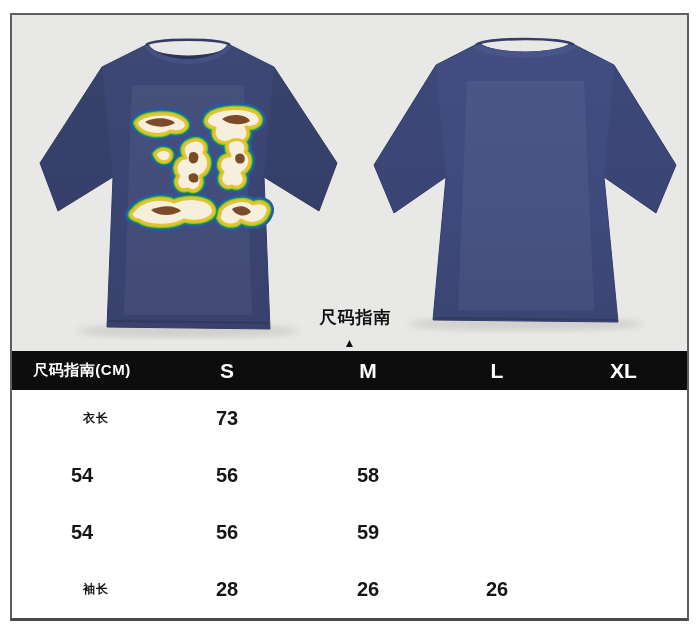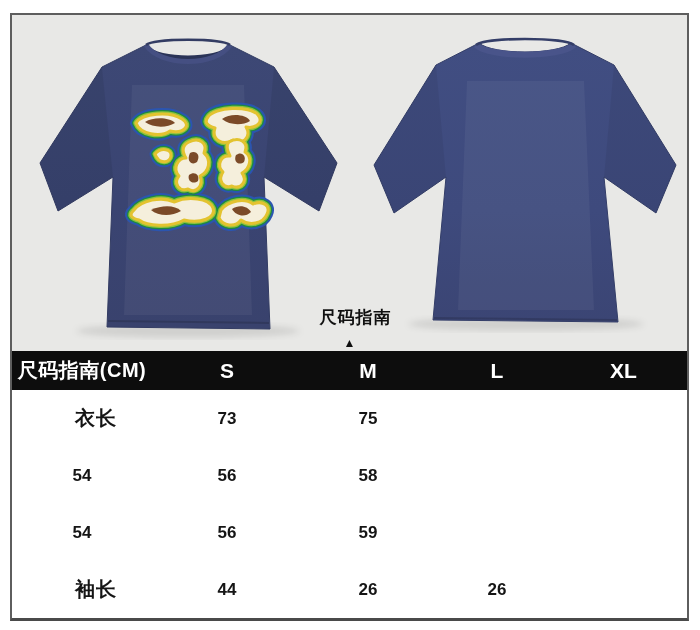--- a/index.html
+++ b/index.html
@@ -29,27 +29,27 @@
     display:grid;grid-template-columns:140px 150px 132px 126px 1fr;
     align-items:center;
   }
   .table-header{
     background:#0d0d0d;height:39px;
   }
   .table-header .cell{
     color:#ffffff;font-weight:bold;font-size:21px;text-align:center;
   }
   .table-header .cell.first{
-    font-size:20px;letter-spacing:0.5px;
+    font-size:15px;letter-spacing:0.5px;
   }
   .size-row{height:57px;background:#ffffff;}
   .size-row .cell{
-    color:#151515;font-weight:bold;font-size:17px;text-align:center;
+    color:#151515;font-weight:bold;font-size:20px;text-align:center;
   }
-  .size-row .cell.first{font-size:20px;letter-spacing:1px;margin-left:28px;}
+  .size-row .cell.first{font-size:12px;letter-spacing:1px;margin-left:28px;}
 </style>
 </head>
 <body>
 
 <div class="panel">
 
   <div class="photo-area">
     <svg width="679" height="336" viewBox="0 0 679 336">
       <defs>
         <linearGradient id="navyF" x1="0" y1="0" x2="0" y2="1">
@@ -158,33 +158,32 @@
       <div class="cell">S</div>
       <div class="cell">M</div>
       <div class="cell">L</div>
       <div class="cell">XL</div>
     </div>
 
   <div id="tbl">
       <div class="grid-row size-row">
         <div class="cell first">衣长</div>
         <div class="cell">73</div>
-        <div class="cell">75</div>
       </div>
       <div class="grid-row size-row">
         <div class="cell">54</div>
         <div class="cell">56</div>
         <div class="cell">58</div>
       </div>
       <div class="grid-row size-row">
         <div class="cell">54</div>
         <div class="cell">56</div>
         <div class="cell">59</div>
       </div>
       <div class="grid-row size-row">
         <div class="cell first">袖长</div>
-        <div class="cell">44</div>
+        <div class="cell">28</div>
         <div class="cell">26</div>
         <div class="cell">26</div>
       </div>
     </div>
 
 </div>
 
 </body></html>

